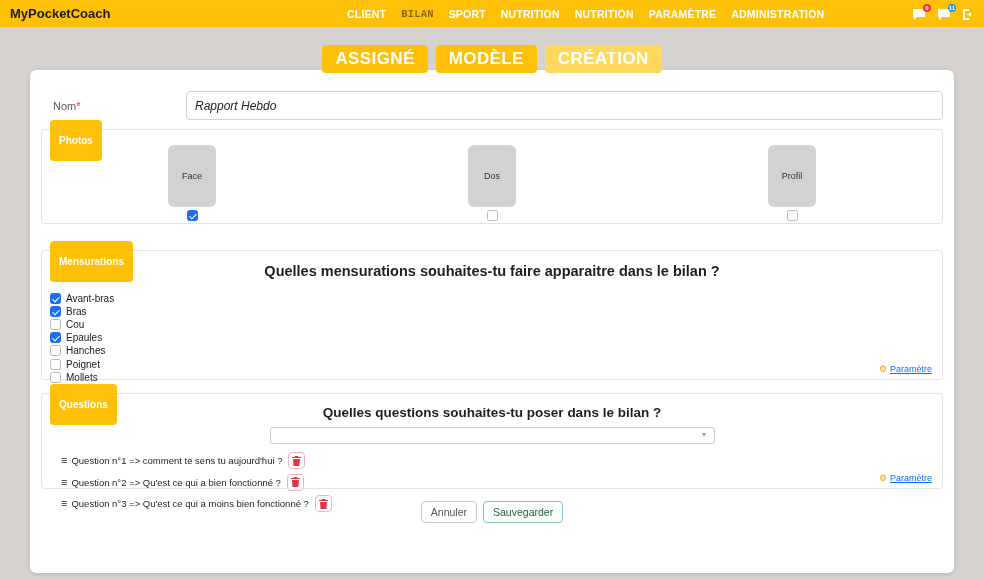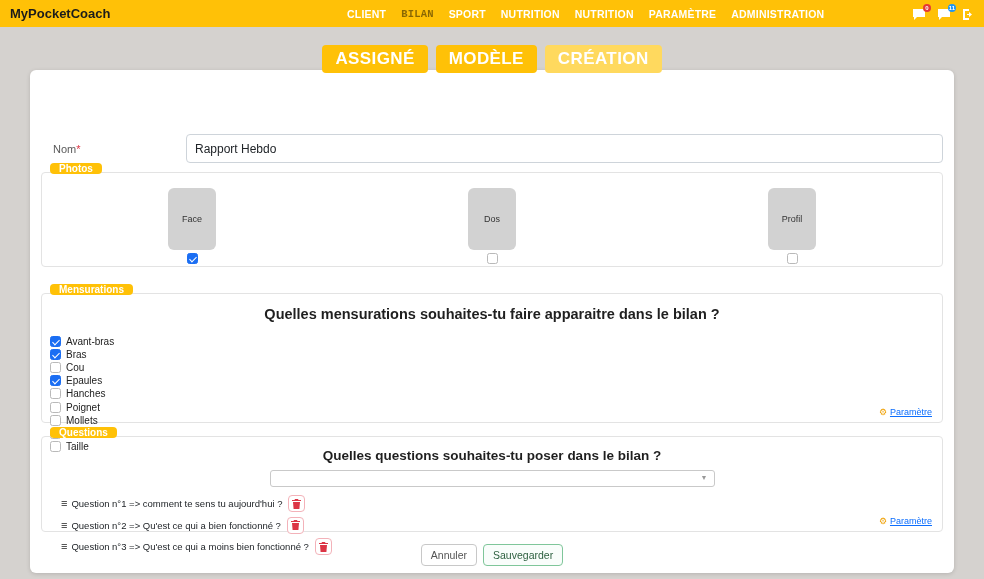--- a/index.html
+++ b/index.html
@@ -19,27 +19,27 @@
   .badge.blue { background: #2196f3; }
 
   
   .tabs { display: flex; justify-content: center; gap: 8px; margin-top: 18px; position: relative; z-index: 2; }
   .tab { background: #ffc107; border: none; color: #fff; font-family: inherit; font-weight: 700; font-size: 17px; letter-spacing: .4px; padding: 4px 13px; border-radius: 4px; cursor: pointer; }
   .tab.active { background: #ffd95e; }
 
   
   .card { width: 924px; height: 503px; margin: -3px auto 0; background: #fff; border-radius: 6px; position: relative; z-index: 1; padding: 21px 11px 0; box-shadow: 0 1px 4px rgba(0,0,0,.15); }
 
-  .name-row { display: flex; align-items: center; padding-left: 12px; margin-top: 43px; }
+  .name-row { display: flex; align-items: center; padding-left: 12px; }
   .name-label { width: 133px; font-size: 11px; color: #5a5a5a; flex: none; }
   .req { color: #dc3545; }
-  .name-input { flex: 1; height: 29px; border: 1px solid #ced4da; border-radius: 4px; padding: 12px 8px; font-size: 12px; color: #212529; font-family: inherit; }
+  .name-input { flex: 1; height: 29px; border: 1px solid #ced4da; border-radius: 4px; padding: 12px 8px; font-size: 12px; color: #212529; font-family: inherit; font-style: italic; }
 
   .section { border: 1px solid #e3e3e3; border-radius: 4px; position: relative; }
-  .legend { position: absolute; top: -10px; left: 8px; background: #ffc107; color: #fff; font-size: 10px; font-weight: 700; padding: 0 9px; border-radius: 4px; }
+  .legend { position: absolute; top: -10px; left: 8px; background: #ffc107; color: #fff; font-size: 10px; font-weight: 700; padding: 15px 9px; border-radius: 4px; }
 
   
   .sec-photos { margin-top: 9px; height: 95px; }
   .photo-grid { display: grid; grid-template-columns: repeat(3,1fr); padding-top: 15px; }
   .photo-col { display: flex; flex-direction: column; align-items: center; }
   .photo-box { width: 48px; height: 62px; background: #d2d2d2; border-radius: 6px; display: flex; align-items: center; justify-content: center; font-size: 9px; color: #333; cursor: pointer; }
   .photo-col .cb { margin-top: 3px; }
 
   
   .cb { width: 11px; height: 11px; border: 1px solid #b9b9b9; border-radius: 2.5px; background: #fff; position: relative; flex: none; cursor: pointer; }

